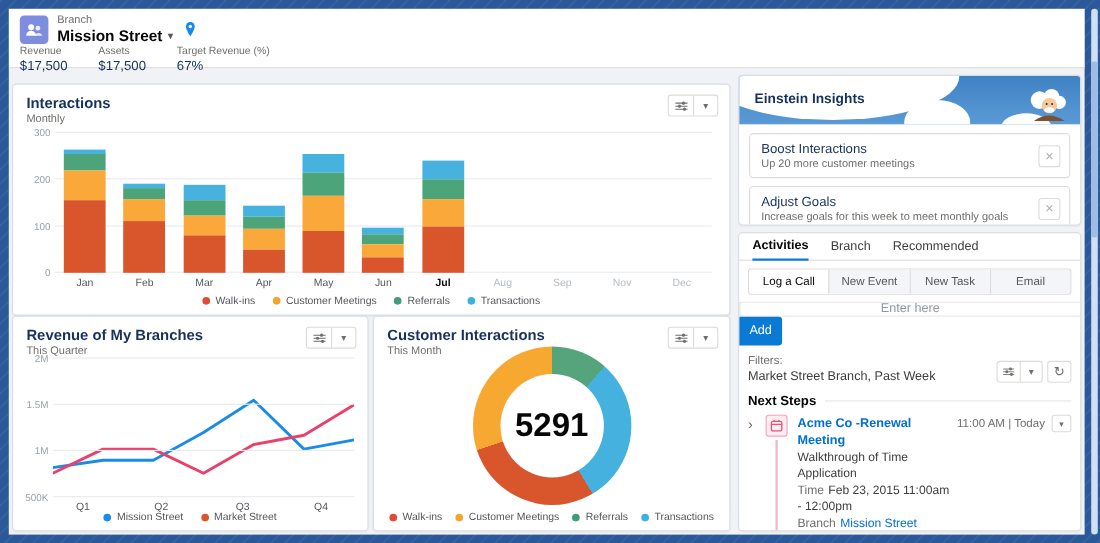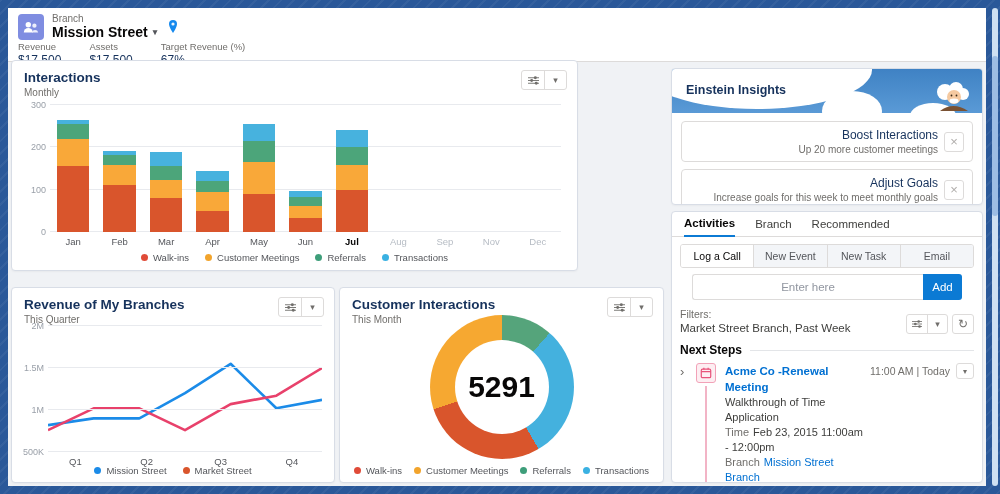--- a/index.html
+++ b/index.html
@@ -24,24 +24,24 @@
 
   
   .card { position:absolute; background:#fff; border:1px solid #d8dde6; border-radius:4px; box-shadow:0 1px 2px rgba(0,0,0,.04); }
   .card-title { font-size:13.5px; font-weight:bold; color:#16325c; }
   .card-sub { font-size:10px; color:#706e6b; margin-top:2px; }
   .card-head { padding:9px 12px 0 12px; }
   .btn-group { position:absolute; top:9px; right:10px; display:flex; border:1px solid #dddbda; border-radius:3px; background:#fff; height:20px; }
   .bg-btn { width:22px; display:flex; align-items:center; justify-content:center; color:#706e6b; font-size:9px; cursor:pointer; }
   .bg-btn + .bg-btn { border-left:1px solid #dddbda; }
 
-  #card-interactions { left:3px; top:52px; width:567px; height:211px; }
+  #card-interactions { left:3px; top:68px; width:653px; height:211px; }
   #card-revenue      { left:3px; top:279px; width:324px; height:196px; }
   #card-donut        { left:331px; top:279px; width:325px; height:196px; }
-  #card-einstein     { left:663px; top:60px; width:312px; height:137px; overflow:hidden;text-align:right; }
+  #card-einstein     { left:663px; top:60px; width:312px; height:137px; overflow:hidden; }
   #card-activities   { left:663px; top:203px; width:312px; height:272px; overflow:hidden; }
 
   
   .plot { position:absolute; }
   .gridline { position:absolute; left:0; right:0; height:1px; background:#e8eaee; }
   .grid-label { position:absolute; left:-30px; width:26px; text-align:right; font-size:9px; color:#9aa0a9; }
   #interactions-plot { left:38px; right:16px; top:44px; height:127px; }
   .bars-row { position:absolute; left:0; right:0; bottom:0; top:0; display:flex; align-items:flex-end; }
   .bar-slot { flex:1; display:flex; justify-content:center; height:100%; align-items:flex-end; }
   .bar-stack { width:70%; display:flex; flex-direction:column-reverse; }
@@ -82,21 +82,21 @@
   .dismiss-btn { position:absolute; right:8px; top:50%; transform:translateY(-50%); width:20px; height:20px; border:1px solid #dddbda; border-radius:3px; display:flex; align-items:center; justify-content:center; color:#b0adab; font-size:13px; cursor:pointer; background:#fff; }
 
   
   .tabs { display:flex; gap:20px; padding:0 12px; height:25px; align-items:flex-end; border-bottom:1px solid #dddbda; }
   .tab { font-size:11.5px; color:#3e3e3c; padding-bottom:6px; cursor:pointer; }
   .tab.active { color:#080707; font-weight:bold; border-bottom:2px solid #0b7ad4; margin-bottom:-1px; }
   .subtabs { display:flex; margin:7px 8px 0; border:1px solid #dddbda; border-radius:3px; overflow:hidden; }
   .subtab { flex:1; height:22px; line-height:22px; text-align:center; font-size:10.5px; background:#f3f5f8; color:#54565b; cursor:pointer; }
   .subtab + .subtab { border-left:1px solid #dddbda; }
   .subtab.active { background:#fff; color:#080707; font-weight:normal; }
-  .quick-row { display:flex; margin:6px 20px 0; }
+  .quick-row { display:flex; margin:6px 0 0;flex-direction:column; }
   .quick-input { flex:1; height:26px; border:1px solid #dddbda; border-right:none; border-radius:3px 0 0 3px; text-align:center; font-size:11.5px; color:#3e3e3c; font-family:"Liberation Sans",sans-serif; }
   .quick-input::placeholder { color:#9196a0; }
   .add-btn { width:39px; height:26px; background:#0b7ad4; color:#fff; border:none; border-radius:0 3px 3px 0; font-size:11.5px; cursor:pointer; font-family:"Liberation Sans",sans-serif; }
   .filters-row { display:flex; justify-content:space-between; align-items:flex-end; margin:8px 8px 0; }
   .filters-label { font-size:10.5px; color:#706e6b; }
   .filters-value { font-size:11.5px; color:#3e3e3c; margin-top:2px; }
   .filters-actions { display:flex; gap:4px; }
   .mini-btn-group { display:flex; border:1px solid #dddbda; border-radius:3px; height:20px; background:#fff; }
   .mini-btn { width:20px; display:flex; align-items:center; justify-content:center; color:#706e6b; font-size:9px; cursor:pointer; }
   .mini-btn + .mini-btn { border-left:1px solid #dddbda; }

